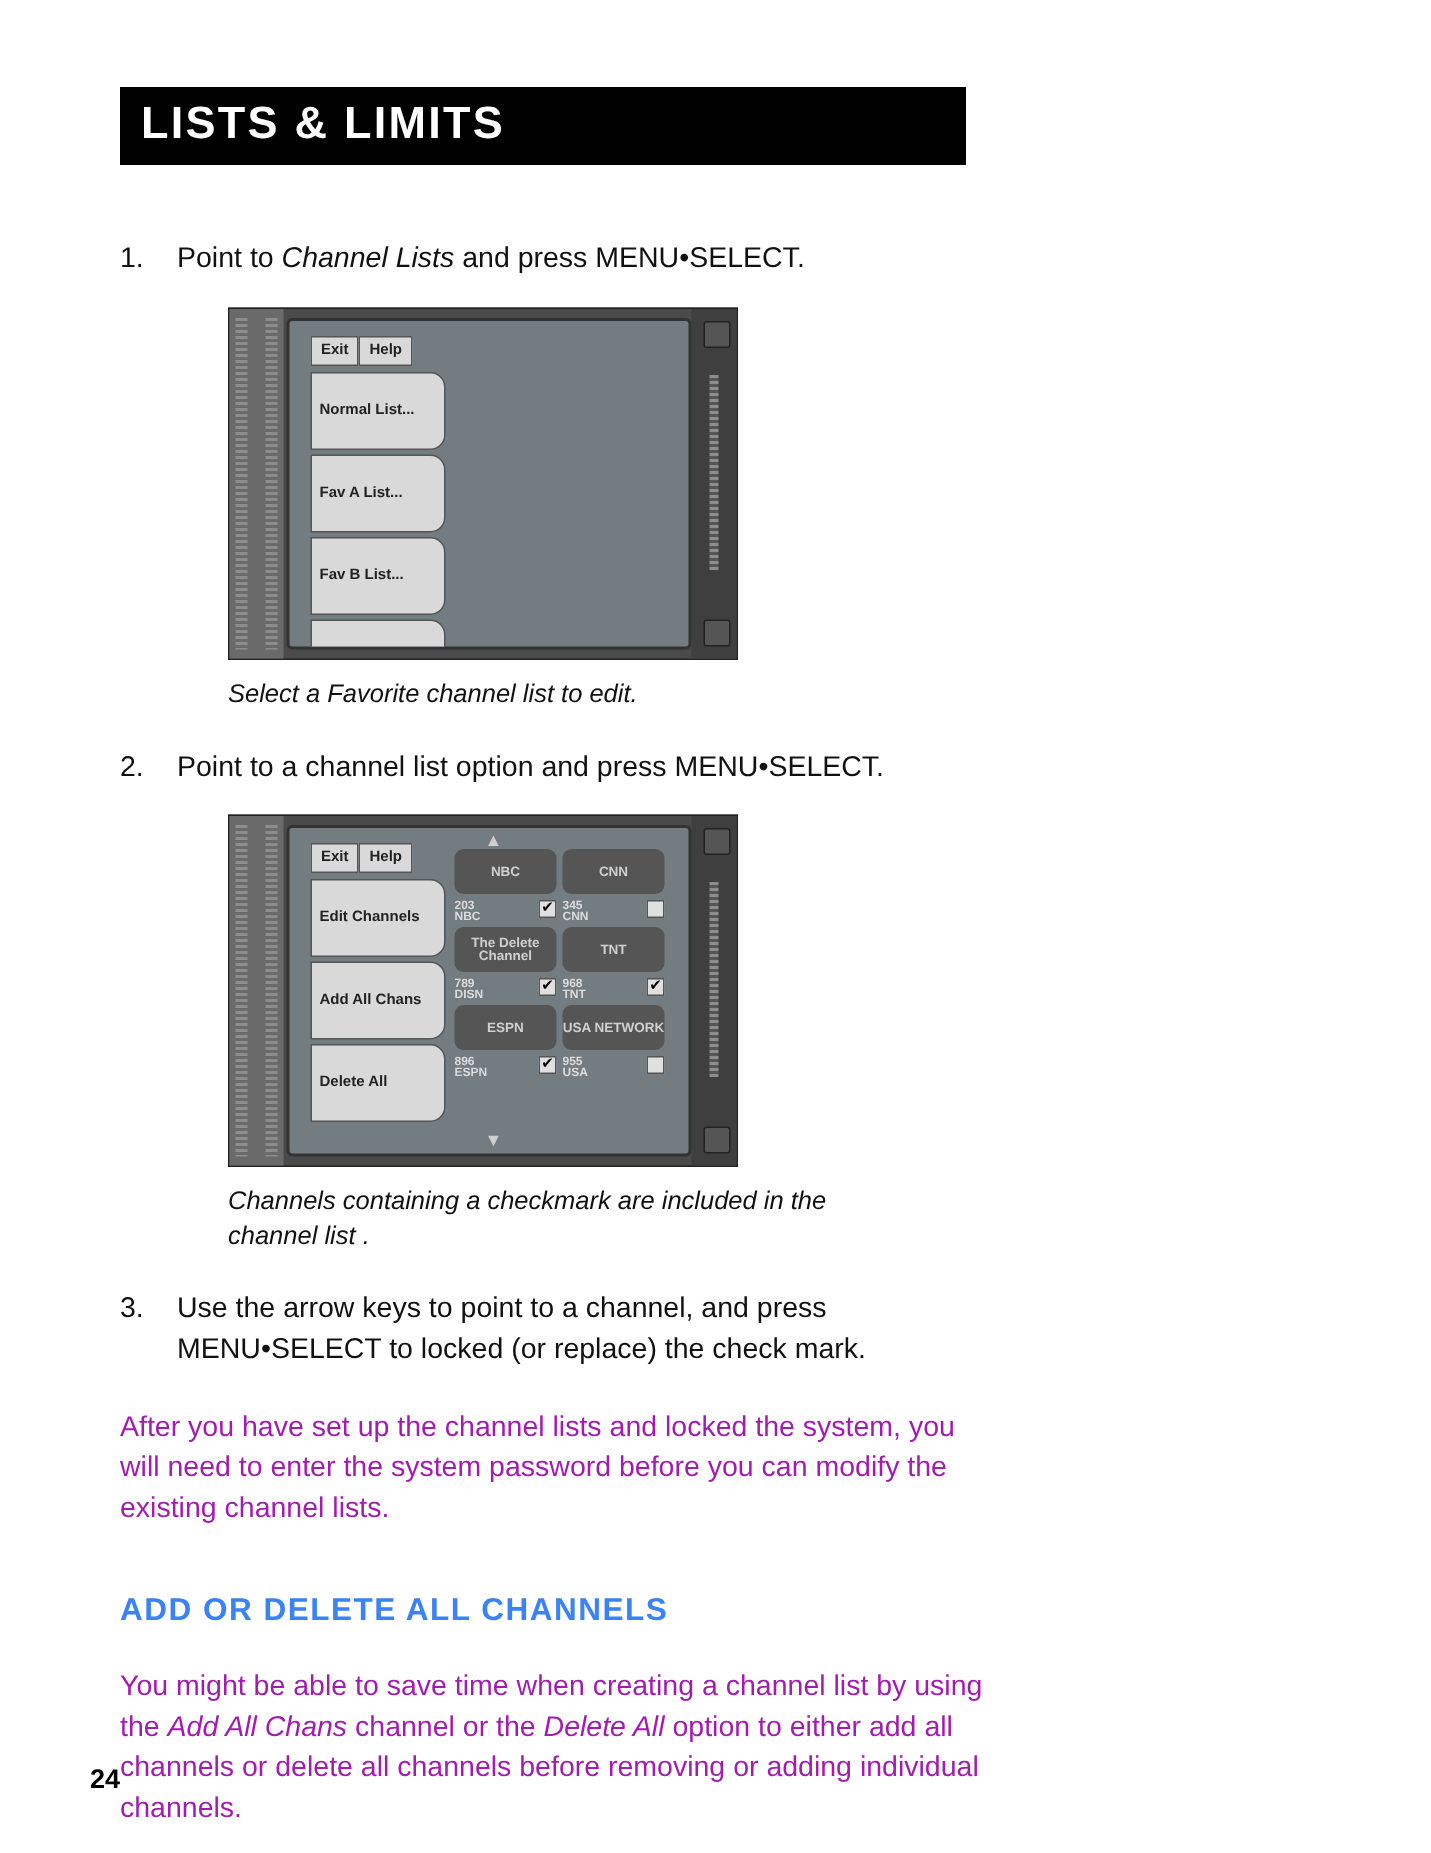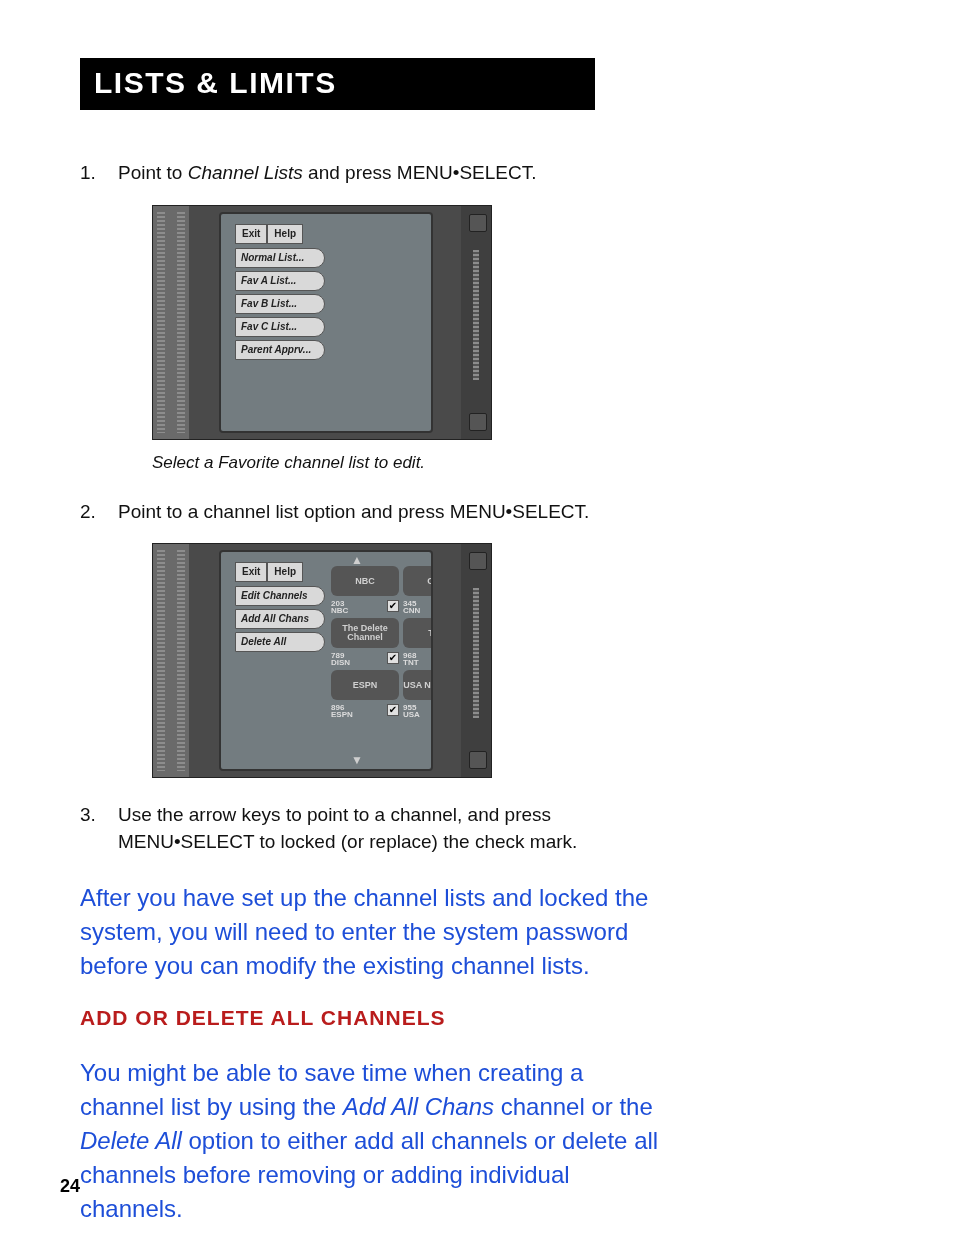--- a/index.html
+++ b/index.html
@@ -13,21 +13,21 @@
     padding: 58px 70px 0 80px;
   }
   .header-bar {
     background: #000;
     color: #fff;
     font-family: "Trebuchet MS", "Verdana", sans-serif;
     font-weight: 700;
     font-size: 30px;
     letter-spacing: 1.5px;
     padding: 8px 14px 10px 14px;
-    width: 515px;
+    width: 564px;
     text-transform: uppercase;
   }
   .header-row { display: flex; }
   .content {
     padding: 50px 220px 0 0;
   }
   ol.steps {
     list-style: none;
     counter-reset: step;
     margin: 0;
@@ -60,21 +60,20 @@
   }
 
   
   .tv {
     width: 340px;
     height: 235px;
     background: #4a4a4a;
     border: 1px solid #222;
     display: flex;
     position: relative;
-    gap: 28px;
   }
   .tv .left-strip {
     width: 36px;
     background: #6a6a6a;
     position: relative;
   }
   .tv .left-strip::before,
   .tv .left-strip::after {
     content: "";
     position: absolute;
@@ -129,25 +128,24 @@
     padding: 2px 6px;
     color: #222;
     position: relative;
   }
   .menu-item {
     background: #d9d9d9;
     border: 1px solid #555;
     font-size: 10px;
     font-weight: 700;
     color: #222;
-    padding: 2px 5px;
+    padding: 18px 5px;
     margin-bottom: 3px;
     border-radius: 0 10px 10px 0;
     white-space: nowrap;
-    font-style: italic;
   }
 
   
   .ch-grid {
     position: absolute;
     left: 110px;
     top: 14px;
     width: 140px;
     display: grid;
     grid-template-columns: 1fr 1fr;
@@ -190,32 +188,32 @@
     position: absolute;
     left: 130px;
     font-size: 12px;
     color: #cfcfcf;
   }
   .scroll-arrow.top { top: 0; }
   .scroll-arrow.bot { bottom: 0; }
 
   
   .para {
-    font-size: 24px;
+    font-size: 19px;
     line-height: 1.42;
-    color: #1d4ed8;
+    color: #a21caf;
     margin-top: 26px;
   }
   .subhead {
     font-family: "Trebuchet MS", "Verdana", sans-serif;
     font-weight: 700;
     font-size: 21px;
     letter-spacing: 1px;
-    margin-top: 22px;
-    color: #b91c1c;
+    margin-top: 42px;
+    color: #3b82f6;
     text-transform: uppercase;
   }
   .page-num {
     position: absolute;
     left: 60px;
     bottom: 38px;
     font-family: "Trebuchet MS", sans-serif;
     font-weight: 700;
     font-size: 18px;
   }
@@ -310,20 +308,21 @@
               </div>
             <div class="scroll-arrow bot">▼</div>
           </div>
           <div class="right-panel">
             <div class="knob" style="top:8px"></div>
             <div class="vbar"></div>
             <div class="knob" style="bottom:8px"></div>
           </div>
         </div>
       </div>
+      <div class="caption">Channels containing a checkmark are included in the channel list .</div>
     </li>
 
     <li>
       <span>Use the arrow keys to point to a channel, and press</span><br>
       <span>MENU•SELECT</span><span> to locked (or replace) the check mark.</span>
     </li>
   </ol>
 
   <p class="para">After you have set up the channel lists and locked the system, you will need to enter the system password before you can modify the existing channel lists.</p>
 

